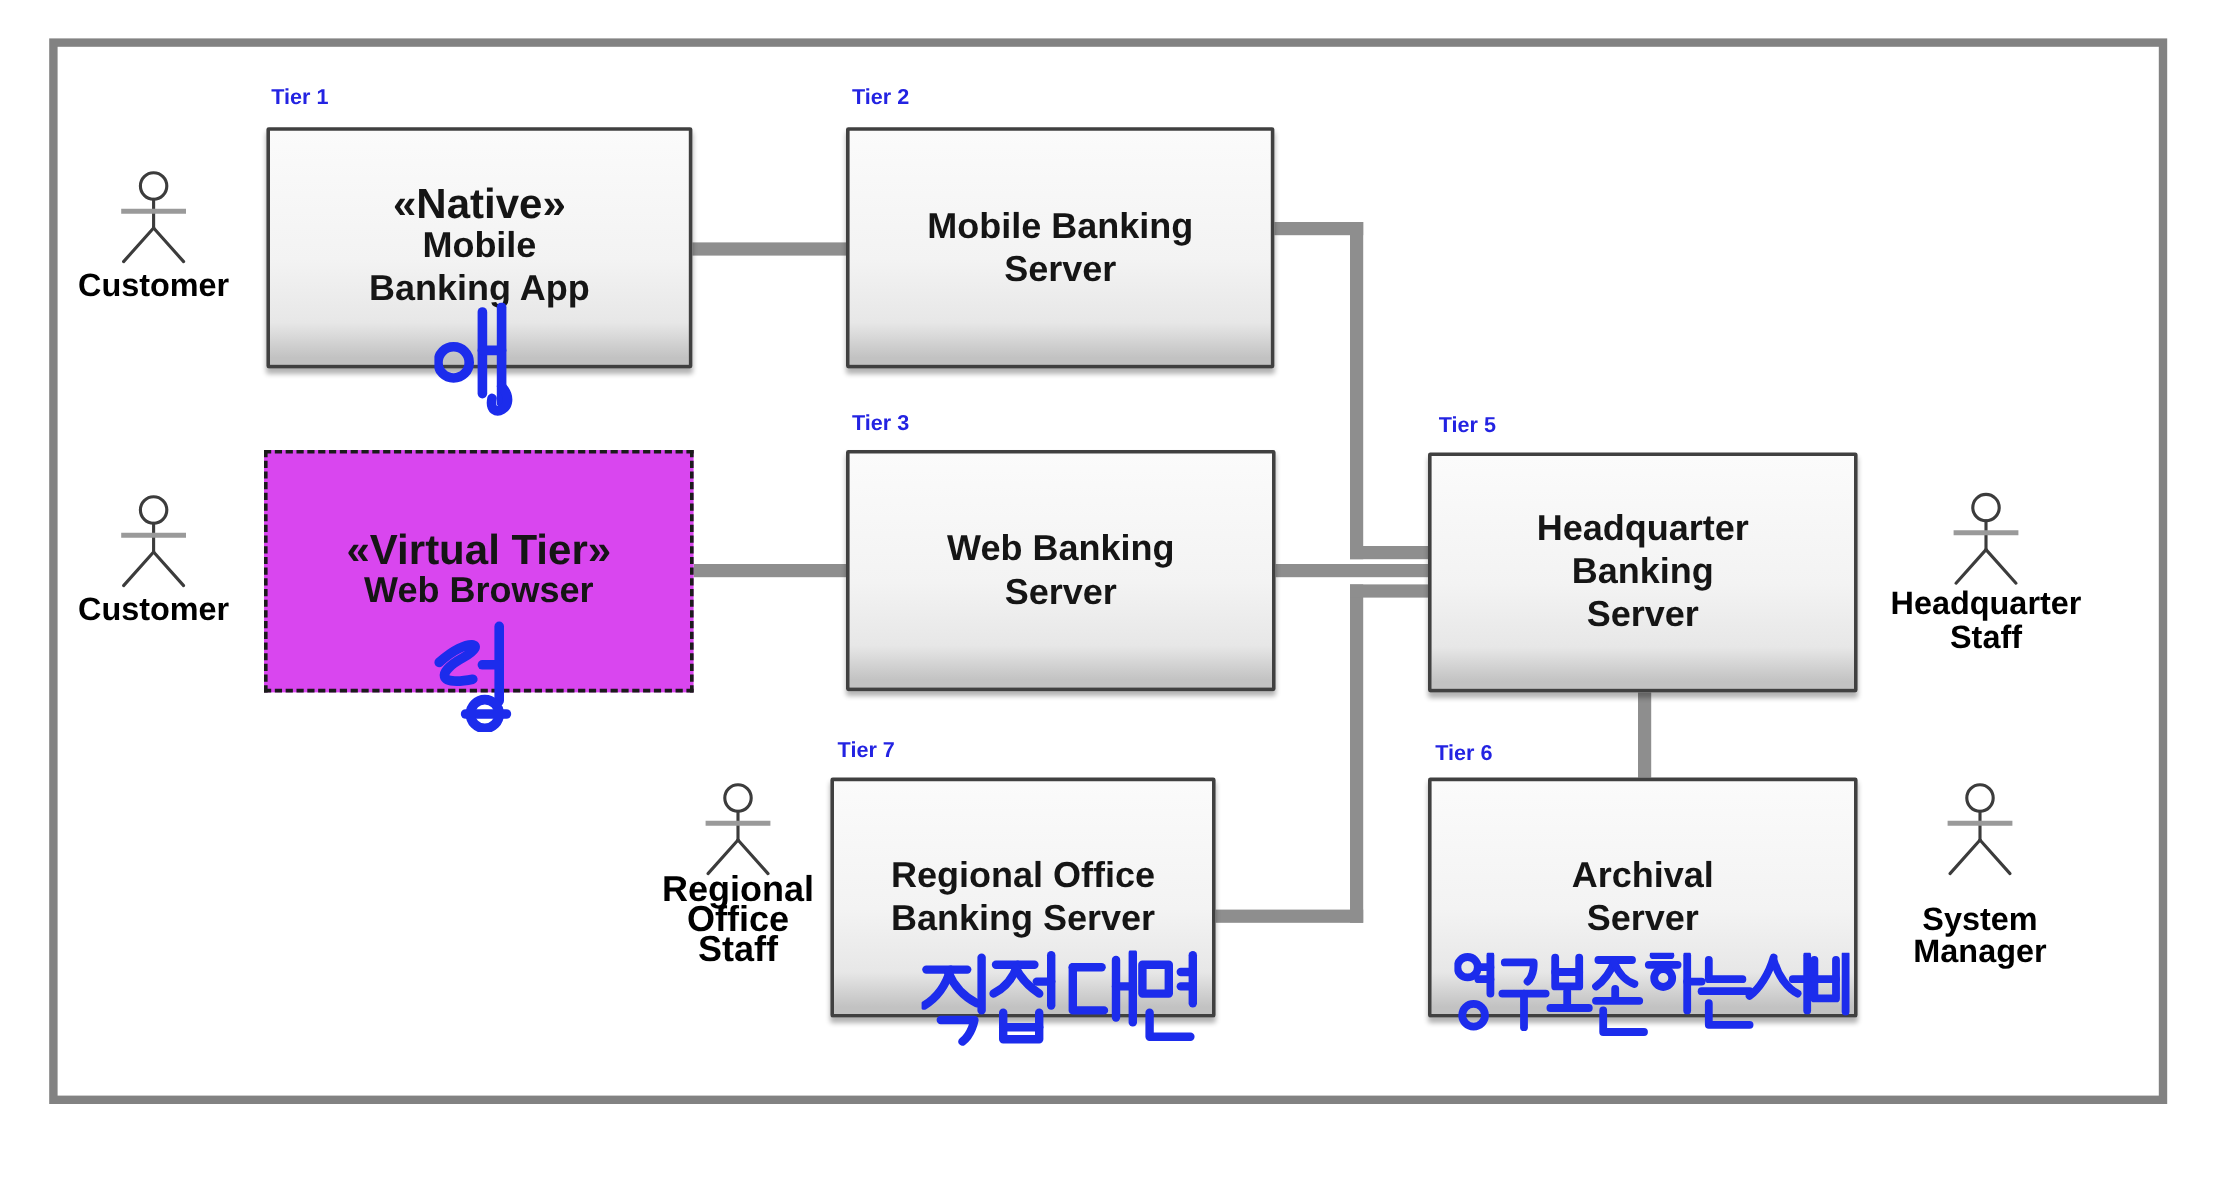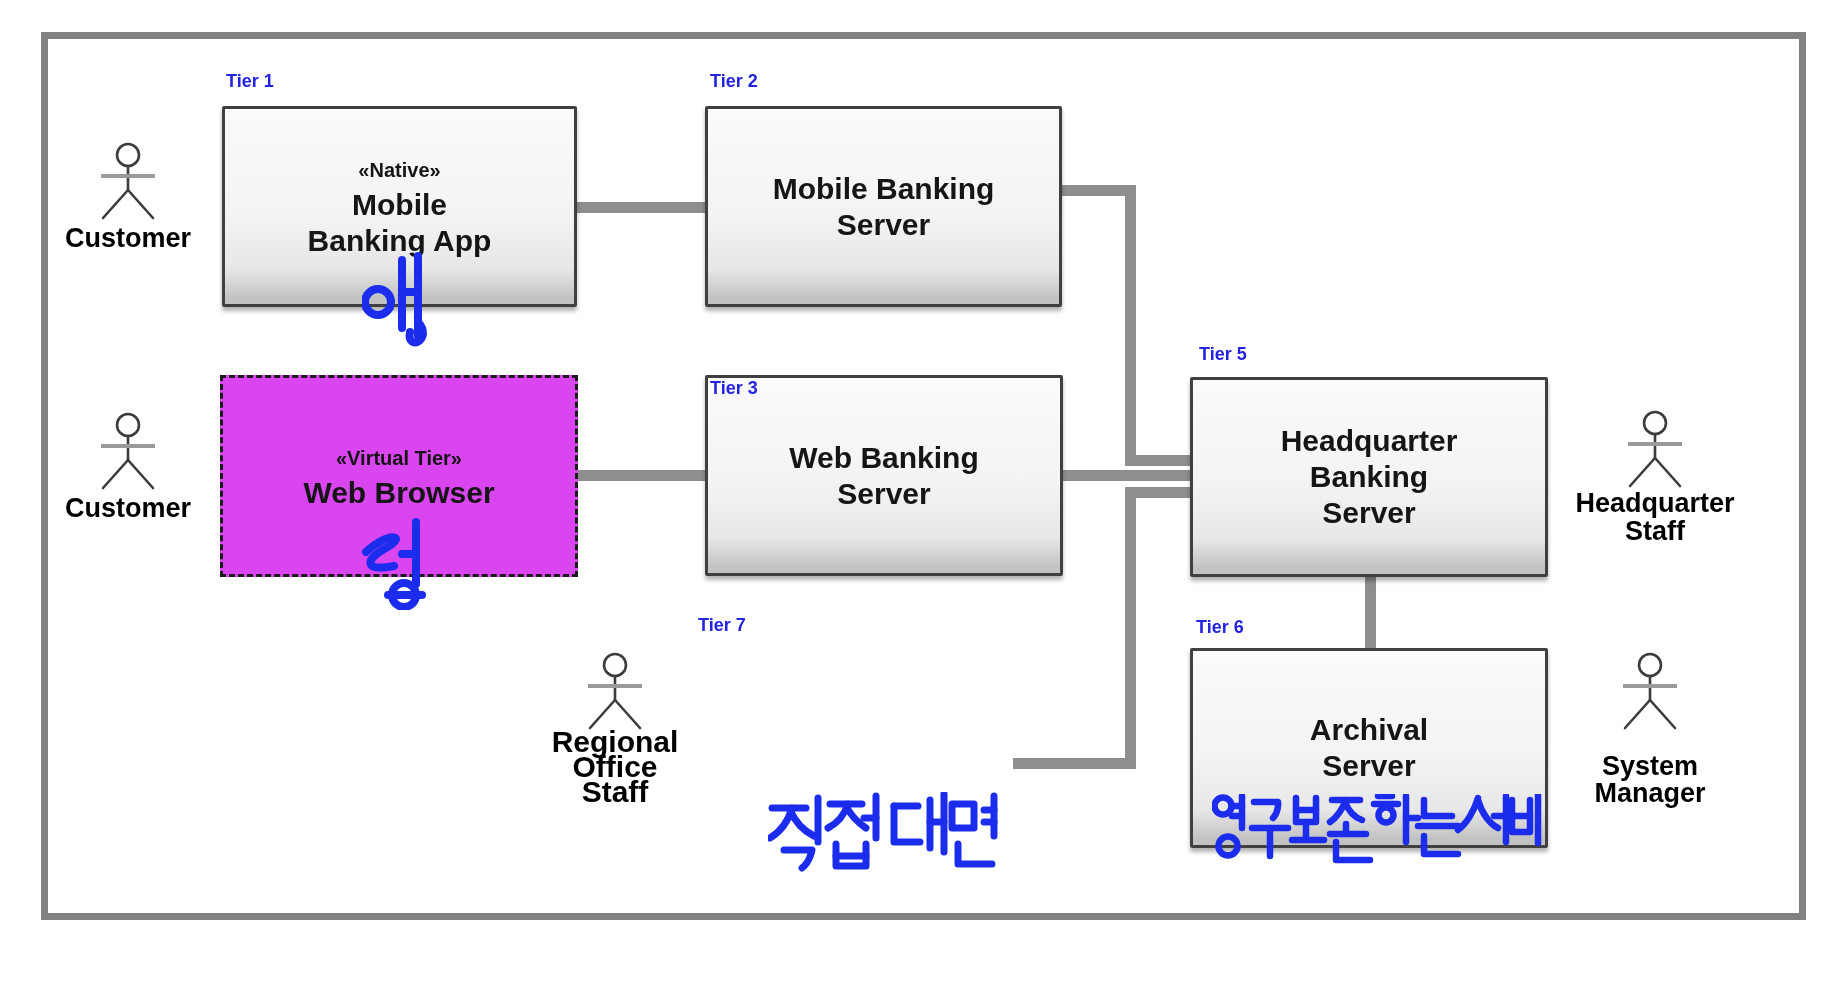--- a/index.html
+++ b/index.html
@@ -19,35 +19,35 @@
   .cD2{left:1125px;top:487px;width:11px;height:282px;}
   .cD3{left:1125px;top:487px;width:65px;height:11px;}
   .cE {left:1365px;top:577px;width:11px;height:71px;}
   
   .node{position:absolute;z-index:2;box-sizing:border-box;
         border:3px solid var(--box_border,#404040);border-radius:2px;
         background:linear-gradient(180deg,#fbfbfb 0%,#f3f3f3 55%,#e7e7e7 82%,#c2c2c2 97%);
         box-shadow:0 4px 4px rgba(0,0,0,0.30);
         display:flex;flex-direction:column;align-items:center;justify-content:center;
         text-align:center;color:#151515;}
-  .node .stereo{font-size:20px;font-weight:700;line-height:33px;}
+  .node .stereo{font-size:35px;font-weight:700;line-height:33px;}
   .node .nline{font-size:30px;font-weight:700;line-height:36px;}
   .t1{left:222px;top:106px;width:355px;height:201px;}
   .t2{left:705px;top:106px;width:357px;height:201px;}
   .t3{left:705px;top:375px;width:358px;height:201px;justify-content:center;}
   .t4{left:692px;top:648px;width:321px;height:200px;}
   .t5{left:1190px;top:377px;width:358px;height:200px;}
   .t6{left:1190px;top:648px;width:358px;height:200px;}
   .browser{left:220px;top:375px;width:358px;height:202px;
         border:3px dashed #1b1b1b;border-radius:0;background:#d946ef;box-shadow:none;}
   
   .tag{position:absolute;z-index:3;font-size:18px;font-weight:700;
        color:var(--tier_tag,#2323e2);line-height:30px;white-space:nowrap;}
   .tag-t1{left:226px;top:66px;}  .tag-t2{left:710px;top:66px;}
-  .tag-t3{left:710px;top:337px;margin-top:36px;} .tag-t5{left:1199px;top:339px;}
+  .tag-t3{left:710px;top:337px;} .tag-t5{left:1199px;top:339px;}
   .tag-t4{left:698px;top:610px;} .tag-t6{left:1196px;top:612px;}
   
   .actor{position:absolute;z-index:3;}
   .actor .head{fill:none;stroke:#3c3c3c;stroke-width:2.6;}
   .actor .limb{stroke:#3c3c3c;stroke-width:2.6;stroke-linecap:round;}
   .actor .arms{stroke:#9a9a9a;stroke-width:4.2;stroke-linecap:butt;}
   .af1{left:93px;top:142px;}   .af2{left:93px;top:412px;}
   .af3{left:580px;top:652px;}  .af4{left:1620px;top:410px;}
   .af5{left:1615px;top:652px;}
   .alabel{position:absolute;z-index:3;color:#000000;font-weight:700;text-align:center;}
@@ -100,20 +100,24 @@
   <div class="node browser">
     <div class="stereo">«Virtual Tier»</div>
     <div class="nline">Web Browser</div>
   </div>
 
   <div class="node t3">
     <div class="nline">Web Banking</div>
     <div class="nline">Server</div>
   </div>
 
+  <div class="node t4">
+    <div class="nline">Regional Office</div>
+    <div class="nline">Banking Server</div>
+  </div>
 
   <div class="node t5">
     <div class="nline">Headquarter</div>
     <div class="nline">Banking</div>
     <div class="nline">Server</div>
   </div>
 
   <div class="node t6">
     <div class="nline">Archival</div>
     <div class="nline">Server</div>

